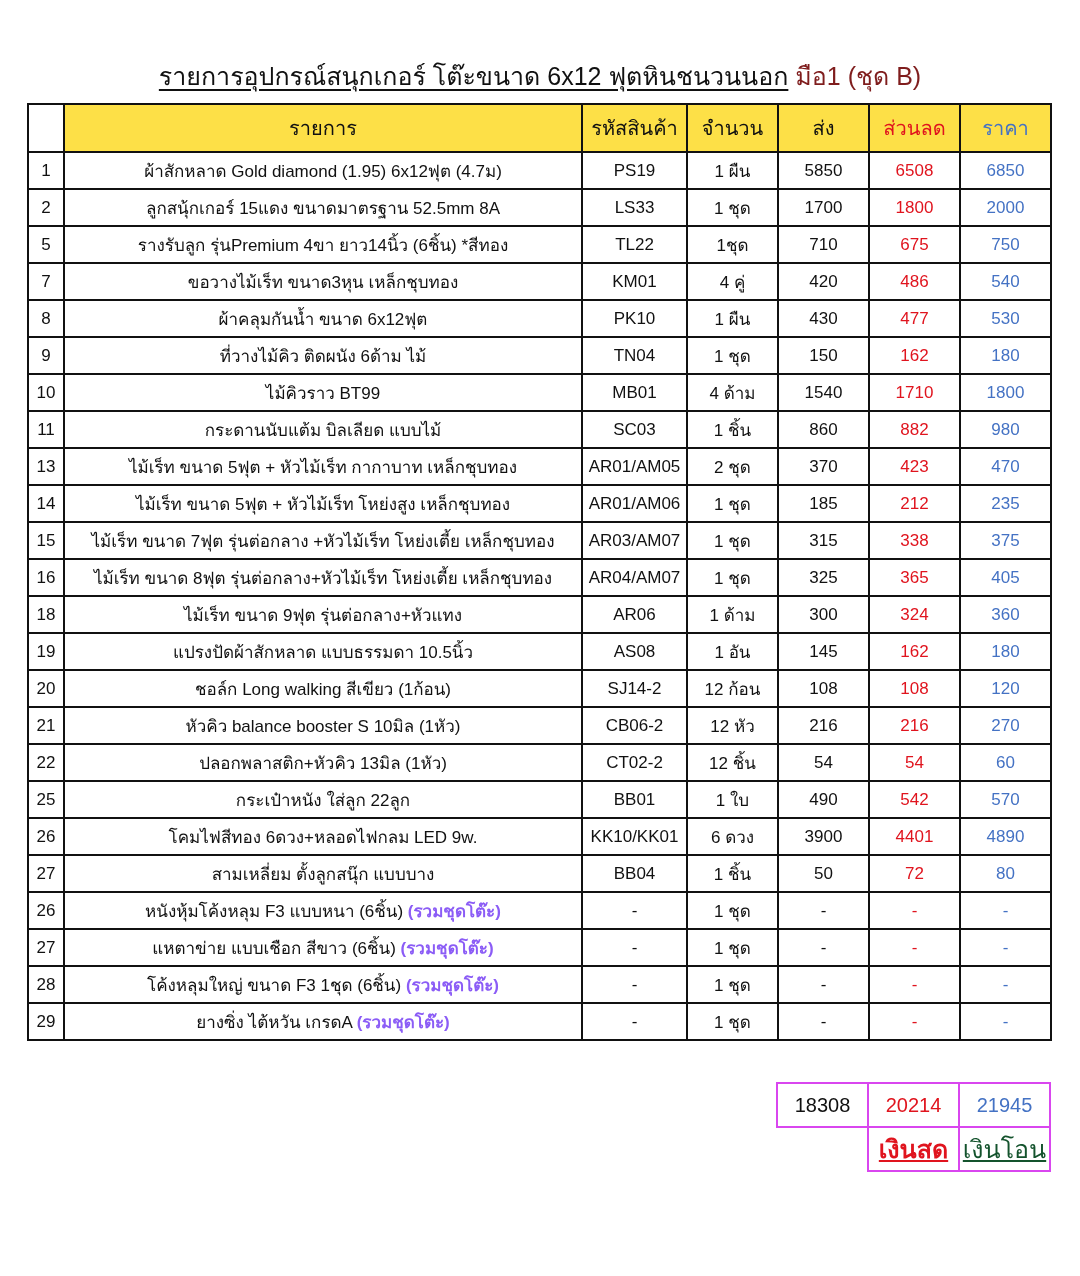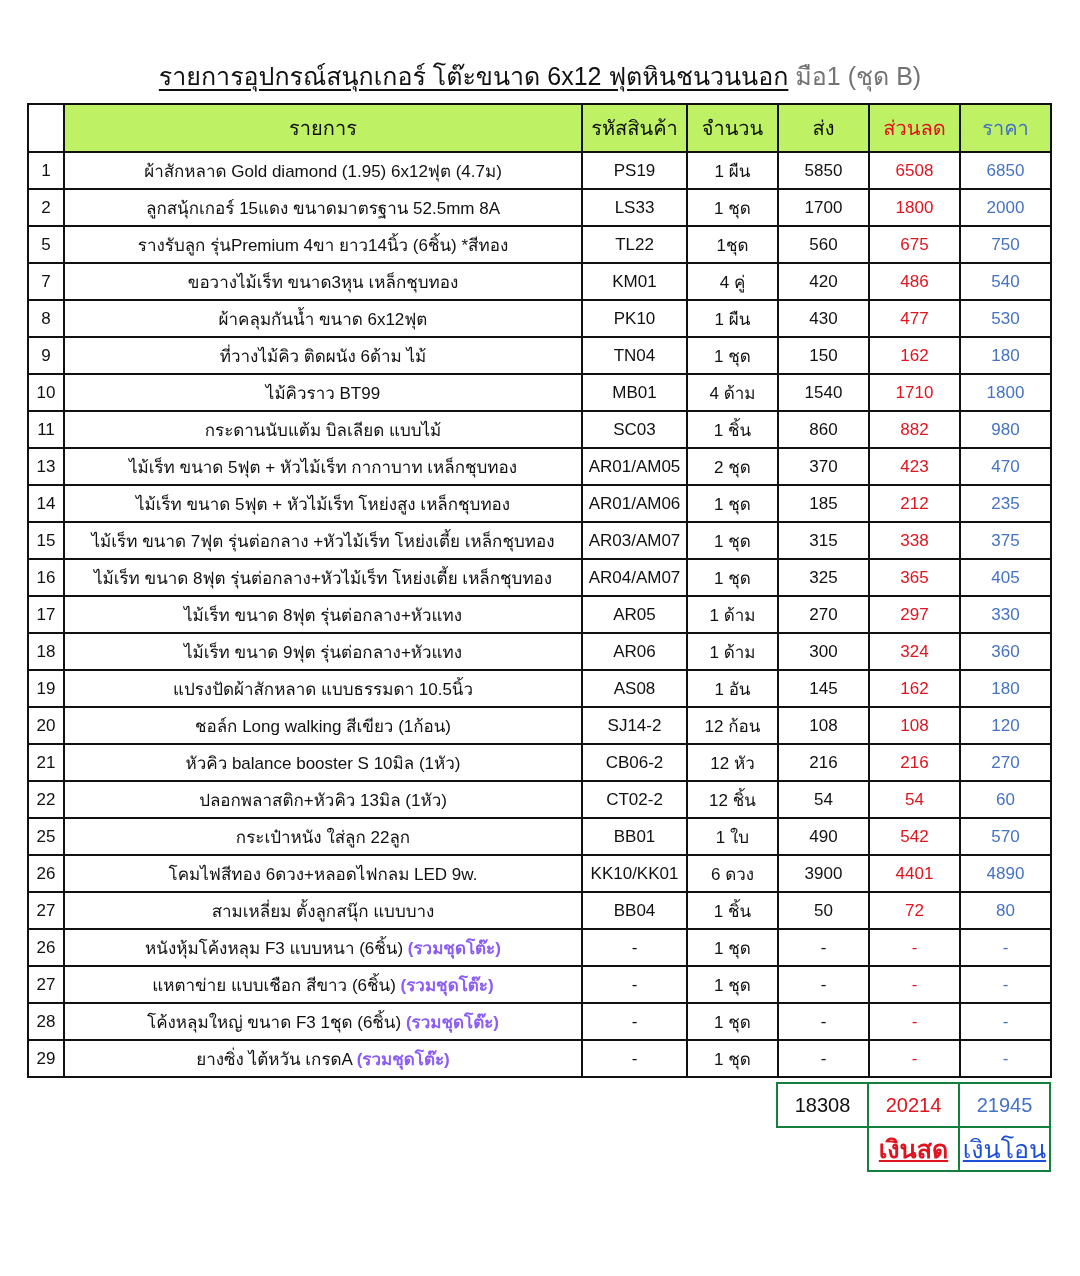--- a/index.html
+++ b/index.html
@@ -1,34 +1,34 @@
 <!DOCTYPE html>
 <html><head>
 <meta charset="utf-8">
 <style>
   html, body { margin: 0; padding: 0; background: #ffffff; }
   body { width: 1080px; height: 1276px; position: relative; font-family: "Liberation Sans", "DejaVu Sans", sans-serif; color: #111; }
   .title { position: absolute; top: 56px; left: 0; width: 1080px; text-align: center; font-size: 25px; white-space: nowrap; }
   .title .main { text-decoration: underline; text-underline-offset: 4px; }
-  .title .tag { color: #737373; }
+  .title .tag { color: #7f1d1d; }
   table.items { position: absolute; top: 103px; left: 27px; border-collapse: collapse; table-layout: fixed; }
   table.items td, table.items th { border: 2px solid #111; padding: 0; height: 35px; font-size: 17px; font-weight: normal; text-align: center; white-space: nowrap; overflow: hidden; }
-  table.items thead th { height: 46px; background: #bef264; font-size: 20px; }
+  table.items thead th { height: 46px; background: #fde047; font-size: 20px; }
   table.items thead th.idx { background: #ffffff; }
   td.idx { font-size: 17px; }
   td.name { text-align: left; padding-left: 4px; margin-left: 14px; }
   .red { color: #e0141e; margin-left: 32px; }
   .blue { color: #4472c4; }
   .note { color: #8b5cf6; font-weight: bold; }
   .summary { position: absolute; left: 776px; top: 1082px; border-collapse: collapse; table-layout: fixed; }
-  .summary td { border: 2px solid #15803d; text-align: center; font-size: 20px; height: 42px; padding: 0; }
+  .summary td { border: 2px solid #d946ef; text-align: center; font-size: 20px; height: 42px; padding: 0; }
   .summary td.blank { border: none; }
   .pay { text-decoration: underline; font-size: 25px; cursor: pointer; }
   .pay.cash { color: #e0141e; font-weight: bold; }
-  .pay.transfer { color: #1d4ed8; }
+  .pay.transfer { color: #14532d; }
 </style>
 </head>
 <body>
 
 <div class="title">
   <span class="main">รายการอุปกรณ์สนุกเกอร์ โต๊ะขนาด 6x12 ฟุตหินชนวนนอก</span>
   <span class="tag">มือ1 (ชุด B)</span>
 </div>
 
 <table class="items">
@@ -69,21 +69,21 @@
         <td><span>1 ชุด</span></td>
         <td><span>1700</span></td>
         <td class="red"><span>1800</span></td>
         <td class="blue"><span>2000</span></td>
       </tr>
       <tr>
         <td class="idx"><span>5</span></td>
         <td class="name"><span>รางรับลูก รุ่นPremium 4ขา  ยาว14นิ้ว (6ชิ้น) *สีทอง</span></td>
         <td><span>TL22</span></td>
         <td><span>1ชุด</span></td>
-        <td><span>560</span></td>
+        <td><span>710</span></td>
         <td class="red"><span>675</span></td>
         <td class="blue"><span>750</span></td>
       </tr>
       <tr>
         <td class="idx"><span>7</span></td>
         <td class="name"><span>ขอวางไม้เร็ท ขนาด3หุน เหล็กชุบทอง</span></td>
         <td><span>KM01</span></td>
         <td><span>4 คู่</span></td>
         <td><span>420</span></td>
         <td class="red"><span>486</span></td>
@@ -153,29 +153,20 @@
         <td class="blue"><span>375</span></td>
       </tr>
       <tr>
         <td class="idx"><span>16</span></td>
         <td class="name"><span>ไม้เร็ท ขนาด 8ฟุต รุ่นต่อกลาง+หัวไม้เร็ท โหย่งเตี้ย เหล็กชุบทอง</span></td>
         <td><span>AR04/AM07</span></td>
         <td><span>1 ชุด</span></td>
         <td><span>325</span></td>
         <td class="red"><span>365</span></td>
         <td class="blue"><span>405</span></td>
-      </tr>
-      <tr>
-        <td class="idx"><span>17</span></td>
-        <td class="name"><span>ไม้เร็ท ขนาด 8ฟุต รุ่นต่อกลาง+หัวแทง</span></td>
-        <td><span>AR05</span></td>
-        <td><span>1 ด้าม</span></td>
-        <td><span>270</span></td>
-        <td class="red"><span>297</span></td>
-        <td class="blue"><span>330</span></td>
       </tr>
       <tr>
         <td class="idx"><span>18</span></td>
         <td class="name"><span>ไม้เร็ท ขนาด 9ฟุต รุ่นต่อกลาง+หัวแทง</span></td>
         <td><span>AR06</span></td>
         <td><span>1 ด้าม</span></td>
         <td><span>300</span></td>
         <td class="red"><span>324</span></td>
         <td class="blue"><span>360</span></td>
       </tr>

